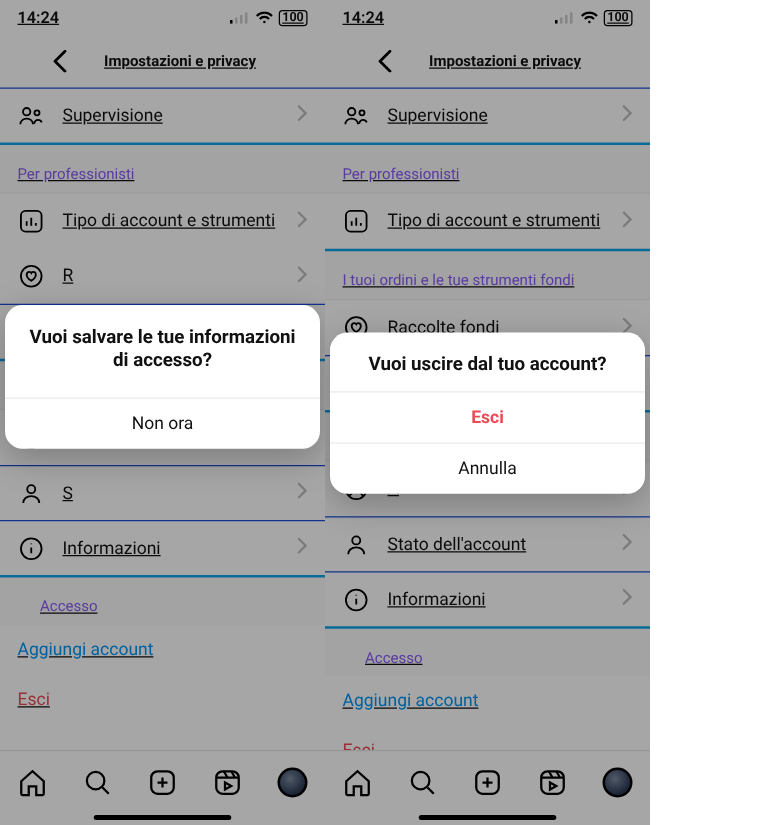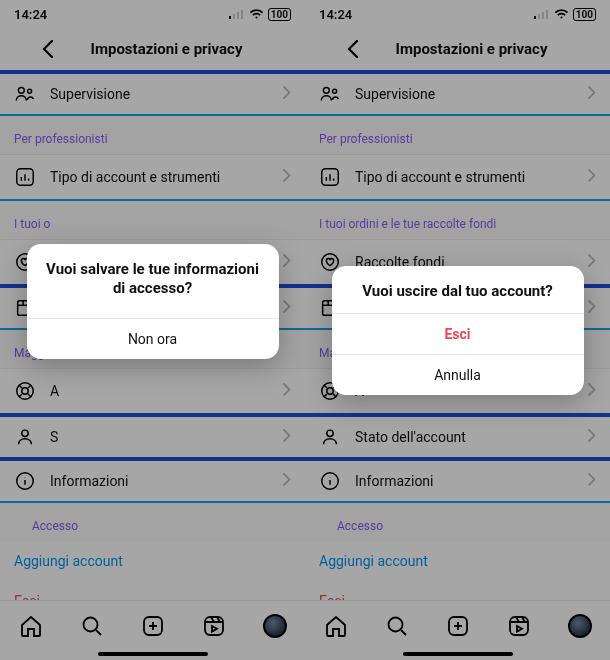--- a/index.html
+++ b/index.html
@@ -5,21 +5,21 @@
   * { box-sizing: border-box; margin: 0; padding: 0; }
   body {
     font-family: -apple-system, BlinkMacSystemFont, "Segoe UI", Roboto, Helvetica, Arial, sans-serif;
     background: #fff;
     width: 610px;
     height: 660px;
     overflow: hidden;
     font-size: 13px;
     color: #111;
   }
-  .container { display: flex; width: 610px; height: 660px; }
+  .container { display: flex; width: 520px; height: 660px; text-decoration: underline; }
   .phone {
     position: relative;
     width: 305px;
     height: 660px;
     background: #fff;
     overflow: hidden;
     border-right: 0px solid #eee;
   }
   .phone:last-child { border-right: none; }
 
@@ -40,40 +40,40 @@
     border:1px solid #000; border-radius:3px; padding:0 2px; font-size:10px; font-weight:700;
   }
 
   
   .header {
     height: 42px;
     display: flex;
     align-items: center;
     justify-content: center;
     position: relative;
-    font-size: 15px;
+    font-size: 12px;
     font-weight: 700;
     margin-left: 28px;
   }
   .back-chevron {
     position: absolute; left: 8px; top: 50%; transform: translateY(-50%);
     width: 24px; height: 24px;
     display:flex; align-items:center; justify-content:center;
   }
 
   
   .row {
     height: 44px;
     display: flex;
     align-items: center;
     padding: 0 14px;
     gap: 14px;
     background: #fff;
   }
-  .row.sep { border-top: 4px solid #1d4ed8; }
+  .row.sep { border-top: 1px solid #1d4ed8; }
   .row .icon { width: 22px; height: 22px; display:flex; align-items:center; justify-content:center; flex-shrink:0;}
   .row .label { flex: 1; font-size: 14px; }
   .row .chev { color: #b9b9b9; }
 
   .section-header {
     padding: 16px 14px 8px 14px;
     font-size: 12px;
     color: #8b5cf6;
     background: #fafafa;
     border-top: 2px solid #0ea5e9;
@@ -202,21 +202,20 @@
             <rect x="3" y="3" width="18" height="18" rx="4"></rect>
             <path d="M8 16v-4M12 16V9M16 16v-2.5"></path>
           </svg>
       </span>
       <span class="label">Tipo di account e strumenti</span>
       <span class="chev"><svg width="8" height="13" viewBox="0 0 8 13">
             <path d="M1 1l5.5 5.5L1 12" stroke="#bdbdbd" stroke-width="1.8" fill="none" stroke-linecap="round"></path>
           </svg></span>
     </div>
 
-    <div class="section-header">I tuoi o</div>
 
     <div class="row">
       <span class="icon">
         <svg width="22" height="22" viewBox="0 0 24 24" fill="none" stroke="#000" stroke-width="1.6">
             <circle cx="12" cy="12" r="9"></circle>
             <path d="M12 16s-4-2.5-4-5.3c0-1.4 1.1-2.5 2.4-2.5.9 0 1.4.5 1.6.9.2-.4.7-.9 1.6-.9 1.3 0 2.4 1.1 2.4 2.5 0 2.8-4 5.3-4 5.3z"></path>
           </svg>
       </span>
       <span class="label">R</span>
       <span class="chev"><svg width="8" height="13" viewBox="0 0 8 13">
@@ -376,21 +375,21 @@
             <rect x="3" y="3" width="18" height="18" rx="4"></rect>
             <path d="M8 16v-4M12 16V9M16 16v-2.5"></path>
           </svg>
       </span>
       <span class="label">Tipo di account e strumenti</span>
       <span class="chev"><svg width="8" height="13" viewBox="0 0 8 13">
             <path d="M1 1l5.5 5.5L1 12" stroke="#bdbdbd" stroke-width="1.8" fill="none" stroke-linecap="round"></path>
           </svg></span>
     </div>
 
-    <div class="section-header">I tuoi ordini e le tue raccolte fondi</div>
+    <div class="section-header">I tuoi ordini e le tue strumenti fondi</div>
 
     <div class="row">
       <span class="icon">
         <svg width="22" height="22" viewBox="0 0 24 24" fill="none" stroke="#000" stroke-width="1.6">
             <circle cx="12" cy="12" r="9"></circle>
             <path d="M12 16s-4-2.5-4-5.3c0-1.4 1.1-2.5 2.4-2.5.9 0 1.4.5 1.6.9.2-.4.7-.9 1.6-.9 1.3 0 2.4 1.1 2.4 2.5 0 2.8-4 5.3-4 5.3z"></path>
           </svg>
       </span>
       <span class="label">Raccolte fondi</span>
       <span class="chev"><svg width="8" height="13" viewBox="0 0 8 13">

